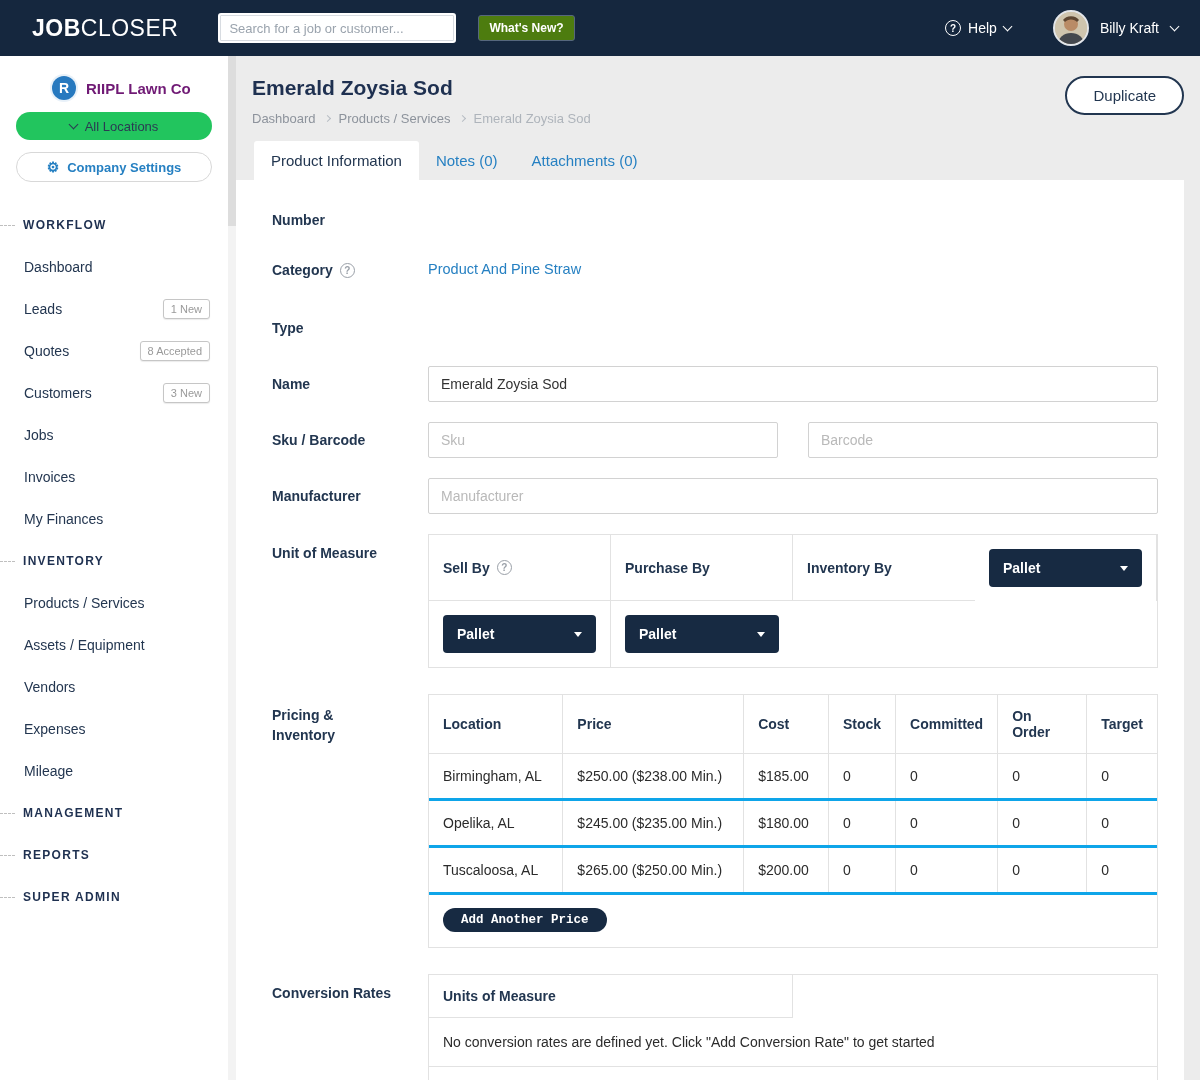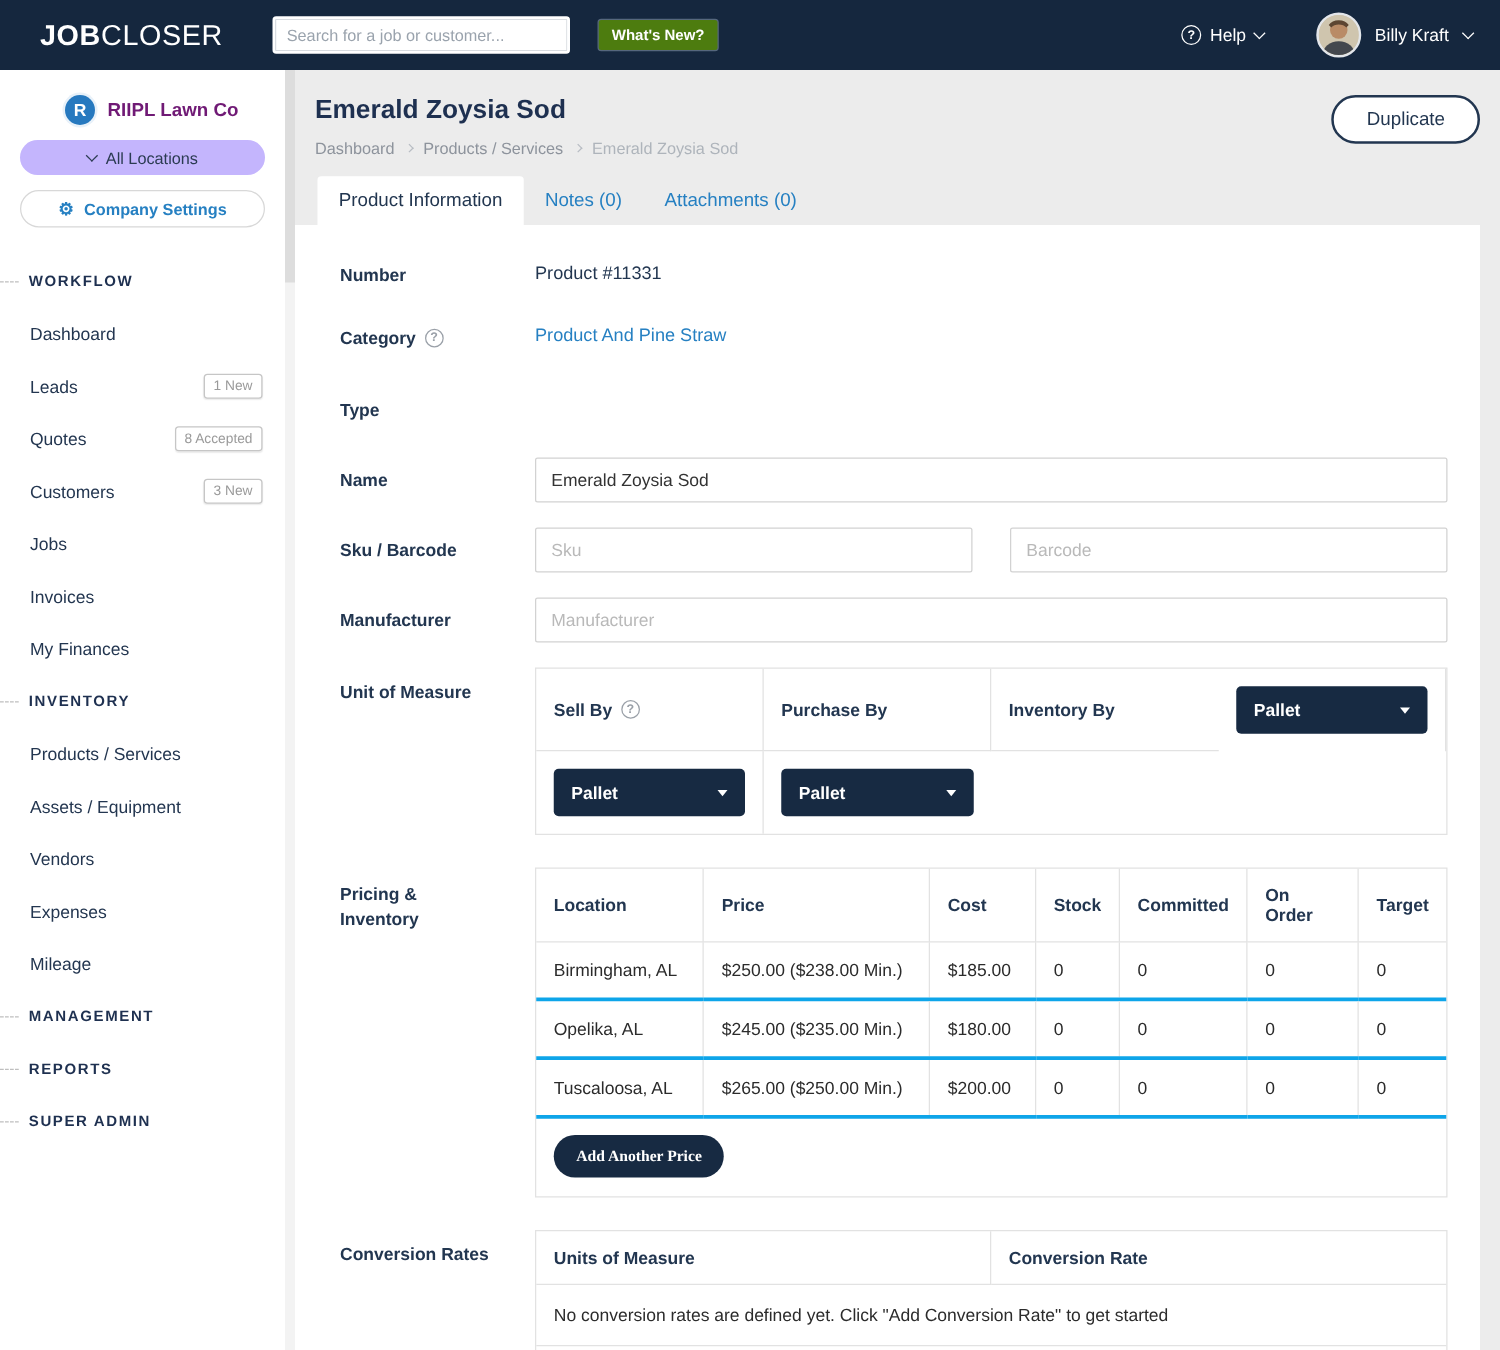--- a/index.html
+++ b/index.html
@@ -35,21 +35,21 @@
   .sidebar{width:228px;background:#fff;height:100%;overflow:hidden}
   .scrollstrip{width:8px;background:#f3f3f3;height:100%;cursor:pointer}
   .scroll-thumb{width:8px;height:170px;background:#dddddd}
   .company-row{display:flex;align-items:center;gap:10px;margin:20px 0 0 52px}
   .company-logo{width:24px;height:24px;border-radius:50%;background:#2779bf;color:#fff;display:inline-flex;
                 align-items:center;justify-content:center;font-size:14px;font-weight:bold;
                 box-shadow:0 0 0 2px #e8f1f9}
   .company-name{font-size:15px;font-weight:bold;color:#701a75}
   .pill{margin:12px 16px 0;width:196px;display:flex;align-items:center;justify-content:center;gap:8px;
         font-family:inherit;font-size:13px;cursor:pointer}
-  .pill-loc{height:28px;border-radius:14px;background:#c4b5fd;border:none;color:#2b3b52}
+  .pill-loc{height:28px;border-radius:14px;background:#22c55e;border:none;color:#2b3b52}
   .pill-set{height:30px;border-radius:15px;background:#fff;border:1px solid #d8d8d8;color:#2680c2;font-weight:bold}
   .gear{font-size:14px;line-height:1}
   .nav{margin-top:22px}
   .nav-header{display:flex;align-items:center;height:42px;font-size:12px;font-weight:bold;
               letter-spacing:1.3px;color:#1e3050}
   .nav-dash{width:15px;border-top:1px dashed #bfbfbf;margin-right:8px}
   .nav-item{display:flex;align-items:center;height:42px;padding-left:24px;font-size:14px;color:#233650;cursor:pointer}
   .badge{margin-left:auto;margin-right:18px;border:1px solid #c6c6c6;border-radius:3px;font-size:11px;
          color:#9a9a9a;padding:3px 7px;background:#fff;box-shadow:0 1px 1px rgba(0,0,0,.08)}
 
@@ -100,22 +100,22 @@
 
   
   .box{border:1px solid #e2e2e2}
   table.pricing{width:100%;border-collapse:collapse}
   .pricing th{font-size:14px;font-weight:bold;color:#223650;text-align:left;padding:13px 14px;
               border-bottom:1px solid #e2e2e2;border-right:1px solid #e2e2e2}
   .pricing td{font-size:14px;color:#2b2b2b;padding:14px;border-bottom:3px solid #0ea5e9;border-right:1px solid #e2e2e2}
   .pricing th:last-child,.pricing td:last-child{border-right:none}
   .c0{width:135px}.c1{width:185px}.c2{width:85px}.c3{width:64px}.c4{width:100px}.c5{width:90px}
   .box-footer{padding:13px 14px 15px}
-  .navy-btn{background:#172a42;color:#fff;border:none;border-radius:17px;height:34px;padding:0 18px;
-            font-size:12.5px;font-weight:bold;font-family:Liberation Serif, serif;cursor:pointer}
+  .navy-btn{background:#172a42;color:#fff;border:none;border-radius:17px;height:24px;padding:0 18px;
+            font-size:12.5px;font-weight:bold;font-family:Liberation Mono, monospace;cursor:pointer}
   .conv-head{display:grid;grid-template-columns:1fr 1fr}
   .conv-head .ch{padding:13px 14px;font-weight:bold;font-size:14px;color:#223650;border-bottom:1px solid #e2e2e2}
   .conv-head .ch:first-child{border-right:1px solid #e2e2e2}
   .conv-empty{padding:16px 14px;border-bottom:1px solid #e2e2e2;font-size:14px;color:#2b2b2b}
 </style>
 </head>
 <body>
 
 <header class="topbar">
   <div class="logo"><span class="bold">JOB</span><span class="light">CLOSER</span></div>
@@ -243,21 +243,20 @@
     <div class="tabs">
       <div class="tab active">Product Information</div>
       <div class="tab">Notes (0)</div>
       <div class="tab">Attachments (0)</div>
     </div>
 
     <div class="card">
 
       <div class="frow static">
         <div class="flabel">Number</div>
-        <div class="fvalue">Product #11331</div>
       </div>
 
       <div class="frow static">
         <div class="flabel">
           <span>Category</span>
           <span class="hq">?</span>
         </div>
         <div class="fvalue link">Product And Pine Straw</div>
       </div>
 
@@ -371,21 +370,20 @@
             <button class="navy-btn">Add Another Price</button>
           </div>
         </div>
       </div>
 
       <div class="frow topalign">
         <div class="flabel">Conversion Rates</div>
         <div class="box">
           <div class="conv-head">
             <div class="ch">Units of Measure</div>
-            <div class="ch">Conversion Rate</div>
           </div>
           <div class="conv-empty">No conversion rates are defined yet. Click "Add Conversion Rate" to get started</div>
           <div class="box-footer">
             <button class="navy-btn">Add Conversion Rate</button>
           </div>
         </div>
       </div>
 
     </div>
   </main>

